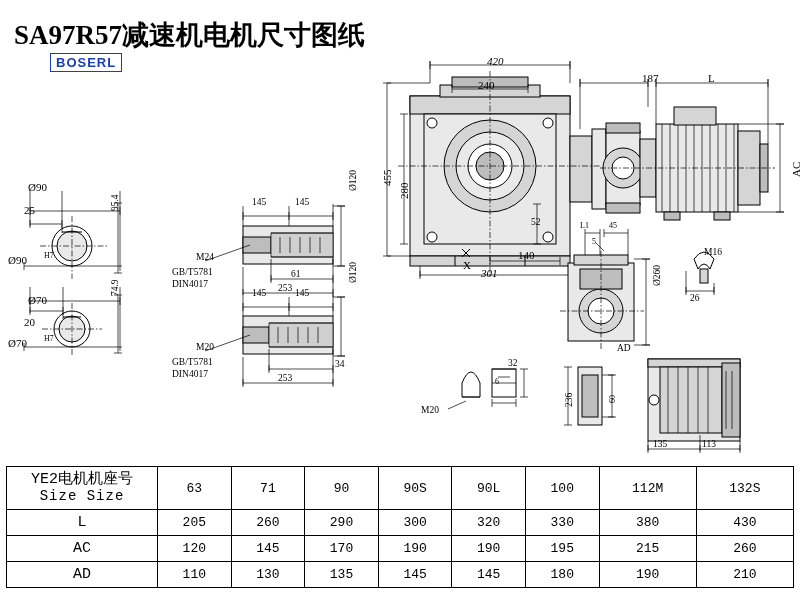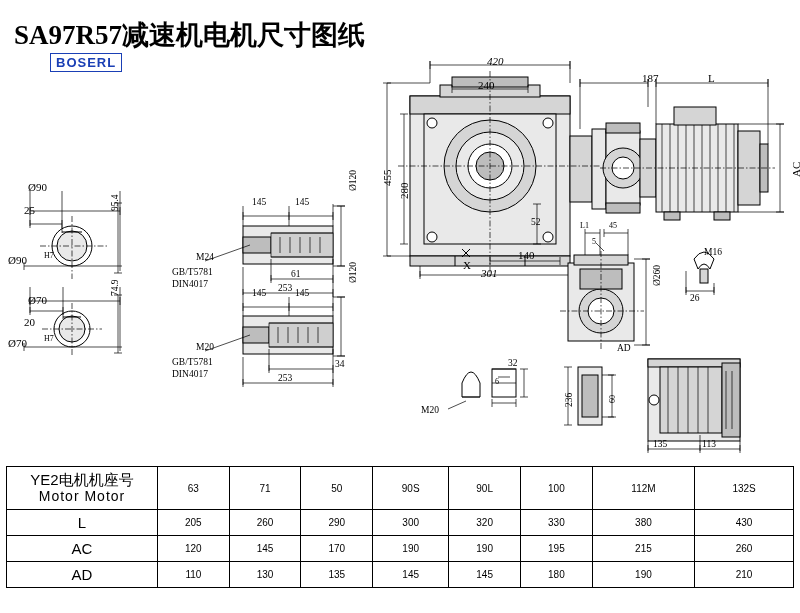--- a/index.html
+++ b/index.html
@@ -28,24 +28,24 @@
   .ln-h{stroke:#000;stroke-width:0.7;fill:none;stroke-dasharray:6 2 1.5 2;}
   .fill-l{fill:#e9e9e9;stroke:#000;stroke-width:1;}
   .fill-m{fill:#d5d5d5;stroke:#000;stroke-width:1;}
   .fill-d{fill:#bdbdbd;stroke:#000;stroke-width:1;}
   .fill-w{fill:#ffffff;stroke:#000;stroke-width:1;}
   .hatch{fill:#cfcfcf;stroke:#000;stroke-width:0.7;}
 
   
   table.spec{
     position:absolute;left:6px;top:455px;width:788px;border-collapse:collapse;
-    font-family:Liberation Sans, sans-serif;
+    font-family:Liberation Mono, monospace;
   }
   table.spec td{
-    border:1px solid #000;text-align:center;font-size:10px;height:25px;padding:0;
+    border:1px solid #000;text-align:center;font-size:13px;height:25px;padding:0;
   }
   table.spec td.head{width:150px;text-align:center;font-size:15px;}
   table.spec tr.hrow td{height:42px;}
   .hcell-l1{font-size:15px;line-height:17px;}
   .hcell-l2{font-size:14px;letter-spacing:1px;line-height:17px;}
 </style>
 </head>
 <body>
 
 <div id="root">
@@ -358,25 +358,25 @@
   <div class="abs lbl-s" style="left:278px;top:362px;">253</div>
   <div class="abs lbl-s" style="left:196px;top:331px;">M20</div>
   <div class="abs lbl-s" style="left:172px;top:346px;">GB/T5781</div>
   <div class="abs lbl-s" style="left:172px;top:358px;">DIN4017</div>
 
   <table class="spec">
     <tbody>
         <tr class="hrow">
       <td class="head">
         <div class="hcell-l1">YE2电机机座号</div>
-        <div class="hcell-l2">Motor Motor</div>
+        <div class="hcell-l2">Size Size</div>
       </td>
       <td>63</td>
       <td>71</td>
-      <td>50</td>
+      <td>90</td>
       <td>90S</td>
       <td>90L</td>
       <td>100</td>
       <td>112M</td>
       <td>132S</td>
     </tr>
     <tr>
       <td class="head">L</td>
       <td>205</td>
       <td>260</td>

